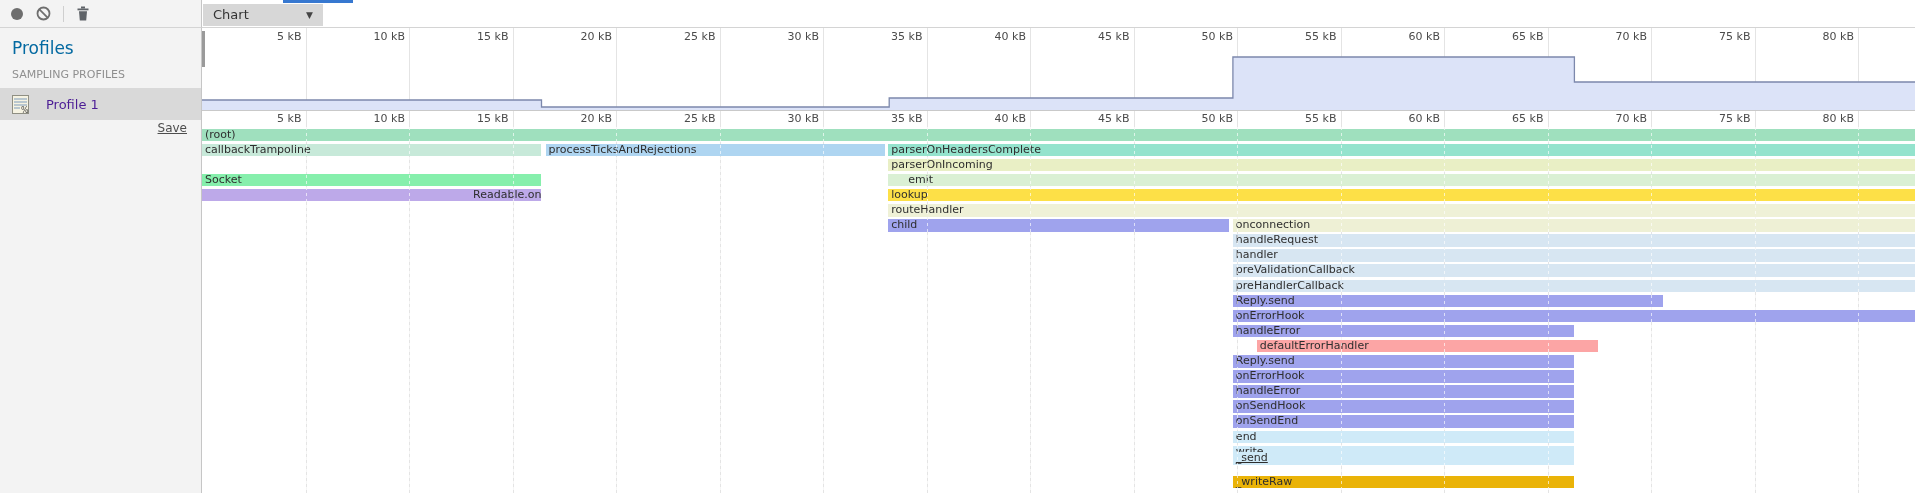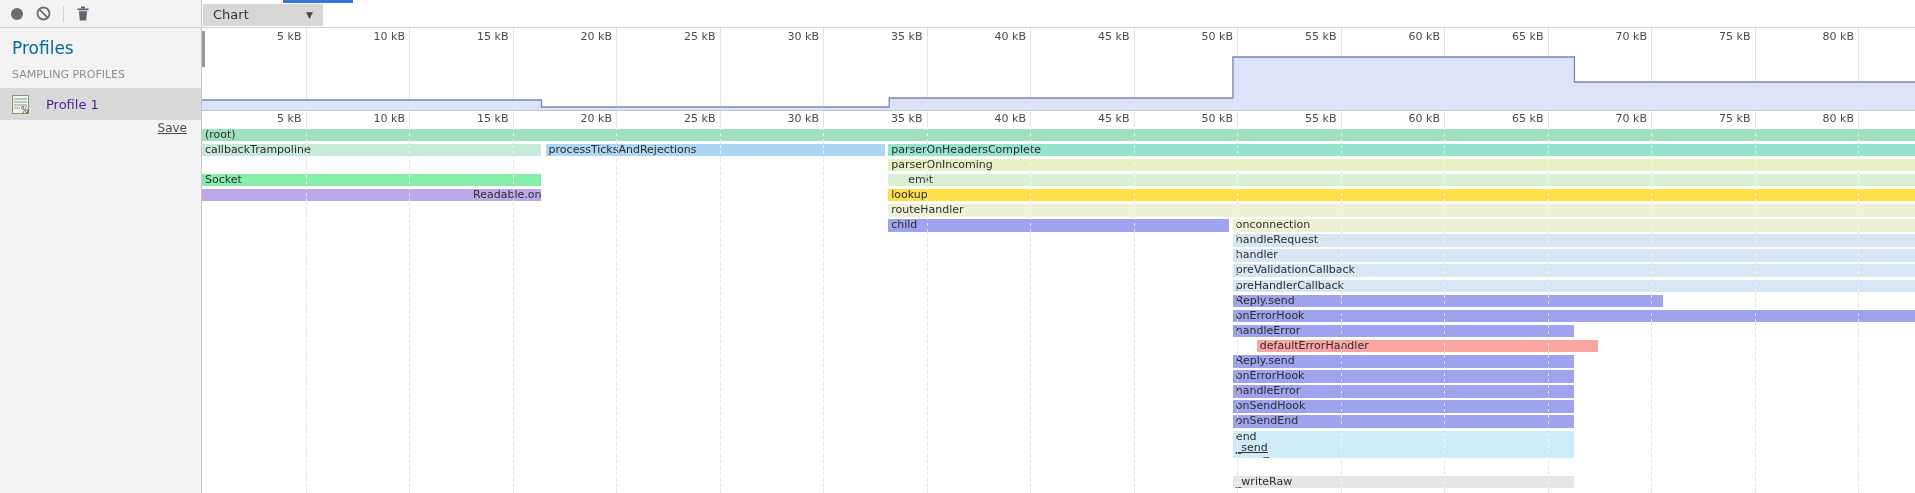--- a/index.html
+++ b/index.html
@@ -181,22 +181,22 @@
       <div class="frame" style="left: 1030.86px; width: 682.14px; top: 182.7px; background: rgb(159, 163, 237);">onErrorHook</div>
       <div class="frame" style="left: 1030.86px; width: 341.55px; top: 197.8px; background: rgb(159, 163, 237);">handleError</div>
       <div class="frame" style="left: 1030.86px; width: 341.55px; top: 212.9px; background: #fca5a5; margin-left: 24px;">defaultErrorHandler</div>
       <div class="frame" style="left: 1030.86px; width: 341.55px; top: 228px; background: rgb(159, 163, 237);">Reply.send</div>
       <div class="frame" style="left: 1030.86px; width: 341.55px; top: 243.1px; background: rgb(159, 163, 237);">onErrorHook</div>
       <div class="frame" style="left: 1030.86px; width: 341.55px; top: 258.2px; background: rgb(159, 163, 237);">handleError</div>
       <div class="frame" style="left: 1030.86px; width: 341.55px; top: 273.3px; background: rgb(159, 163, 237);">onSendHook</div>
       <div class="frame" style="left: 1030.86px; width: 341.55px; top: 288.4px; background: rgb(159, 163, 237);">onSendEnd</div>
       <div class="frame" style="left: 1030.86px; width: 341.55px; top: 303.5px; background: rgb(207, 234, 248);">end</div>
       <div class="frame" style="left: 1030.86px; width: 341.55px; top: 318.6px; background: rgb(207, 234, 248);">write_</div>
-      <div class="frame" style="left: 1030.86px; width: 341.55px; top: 315px; background: rgb(207, 234, 248); text-decoration: underline;">_send</div>
-      <div class="frame" style="left: 1030.86px; width: 341.55px; top: 348.8px; background: #e5e5e5;">_writeRaw</div>
+      <div class="frame" style="left: 1030.86px; width: 341.55px; top: 325px; background: rgb(207, 234, 248); text-decoration: underline;">_send</div>
+      <div class="frame" style="left: 1030.86px; width: 341.55px; top: 348.8px; background: #eab308;">_writeRaw</div>
       <div class="grid-dash" style="left: 103.5px;"></div>
       <div class="grid-dash" style="left: 207px;"></div>
       <div class="grid-dash" style="left: 310.5px;"></div>
       <div class="grid-dash" style="left: 414px;"></div>
       <div class="grid-dash" style="left: 517.5px;"></div>
       <div class="grid-dash" style="left: 621px;"></div>
       <div class="grid-dash" style="left: 724.5px;"></div>
       <div class="grid-dash" style="left: 828px;"></div>
       <div class="grid-dash" style="left: 931.5px;"></div>
       <div class="grid-dash" style="left: 1035px;"></div>

